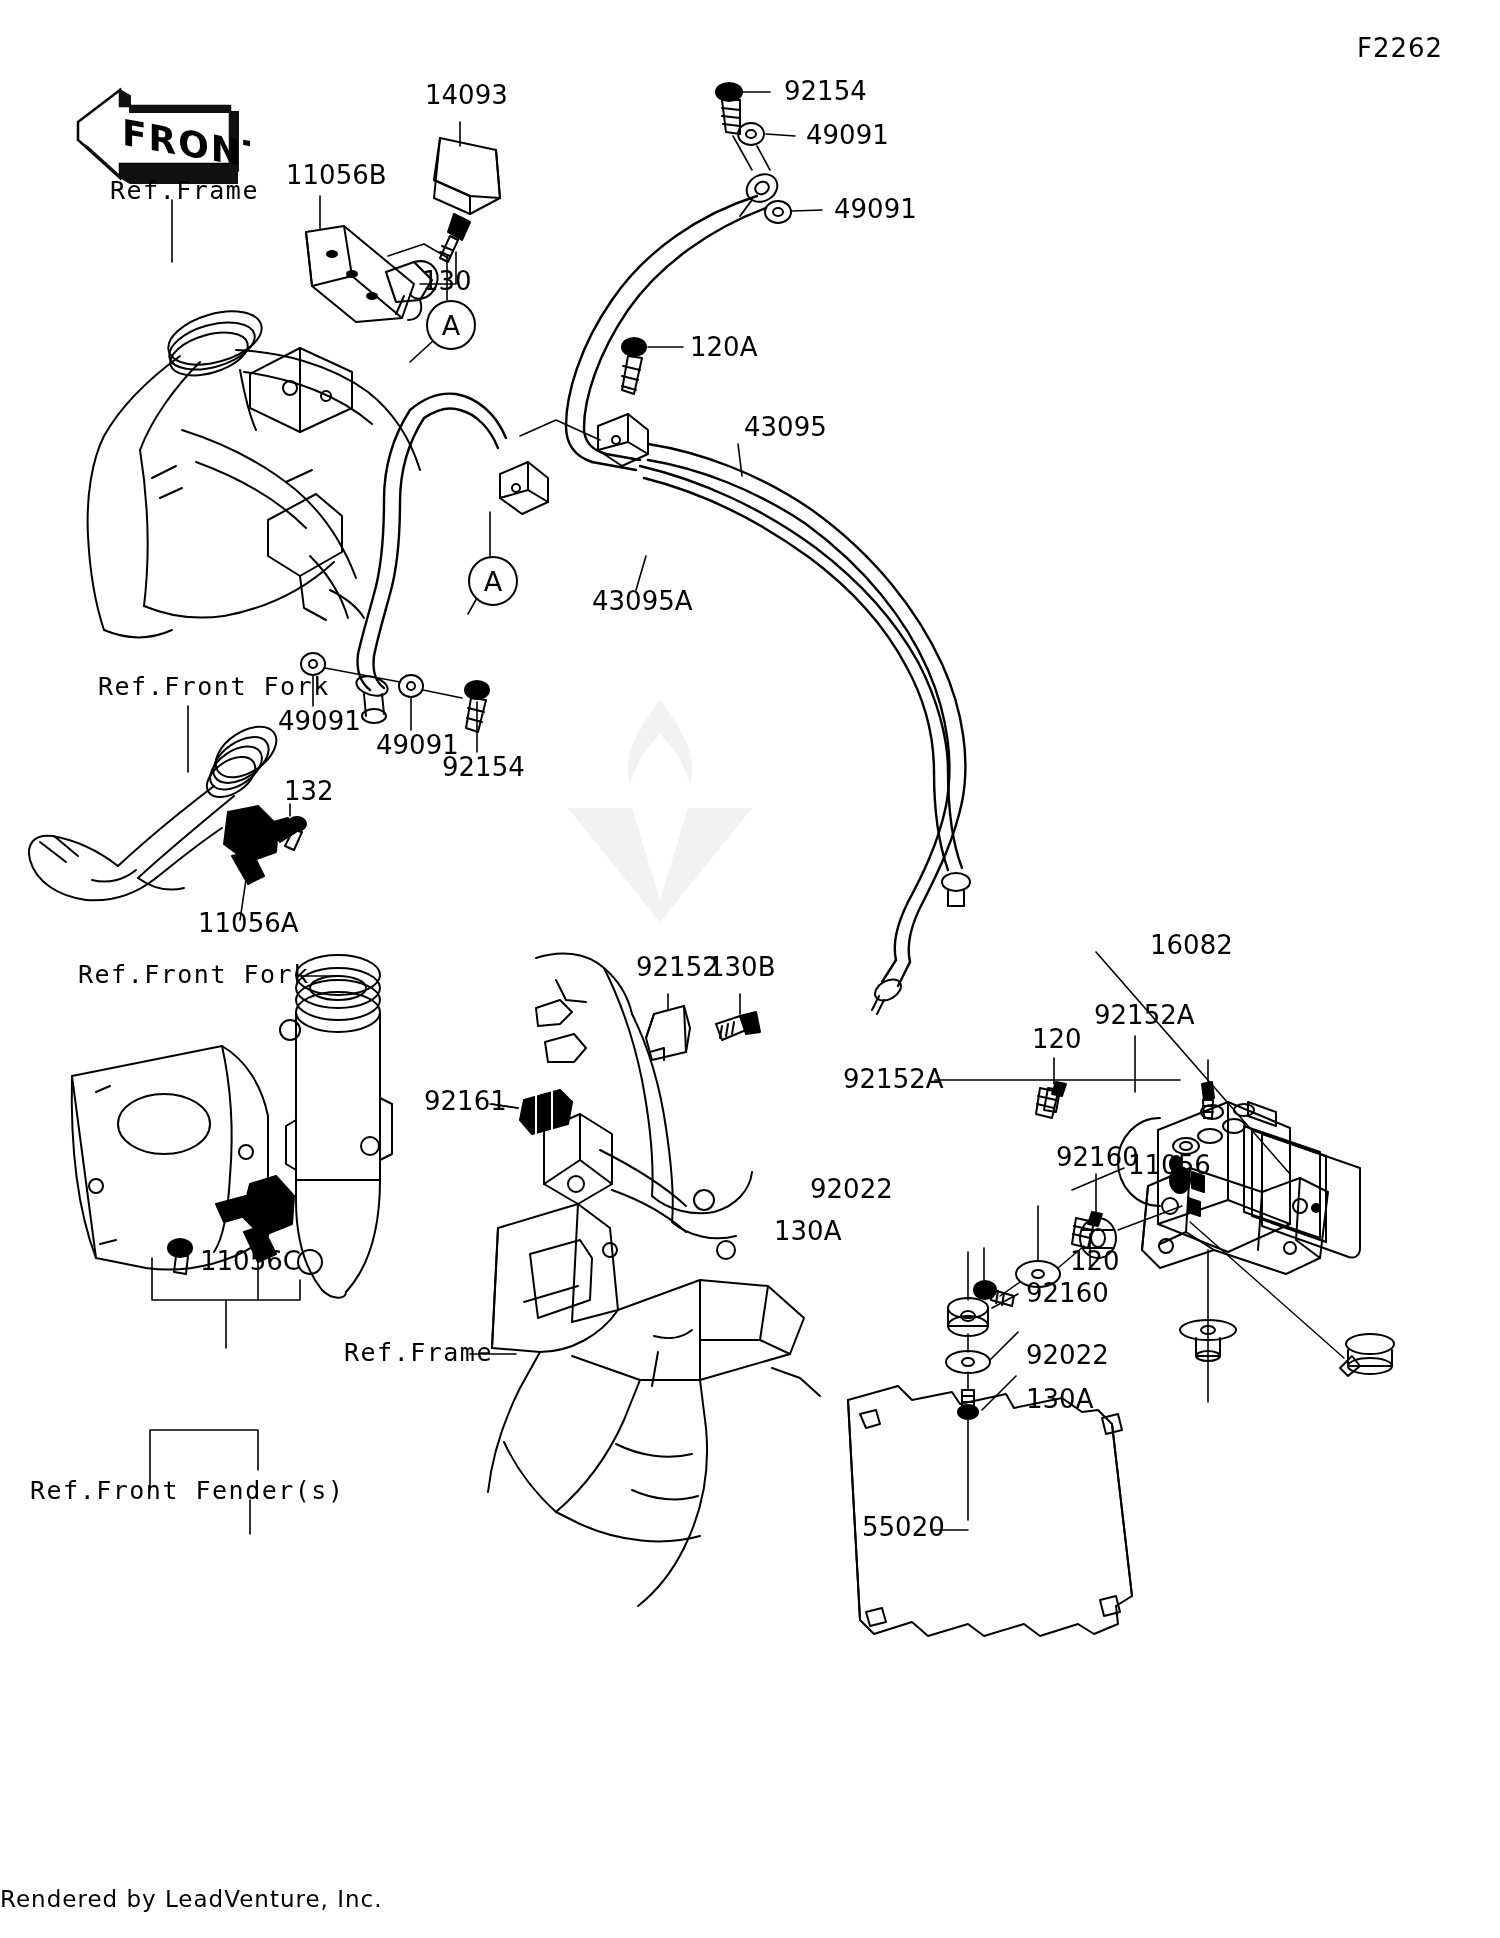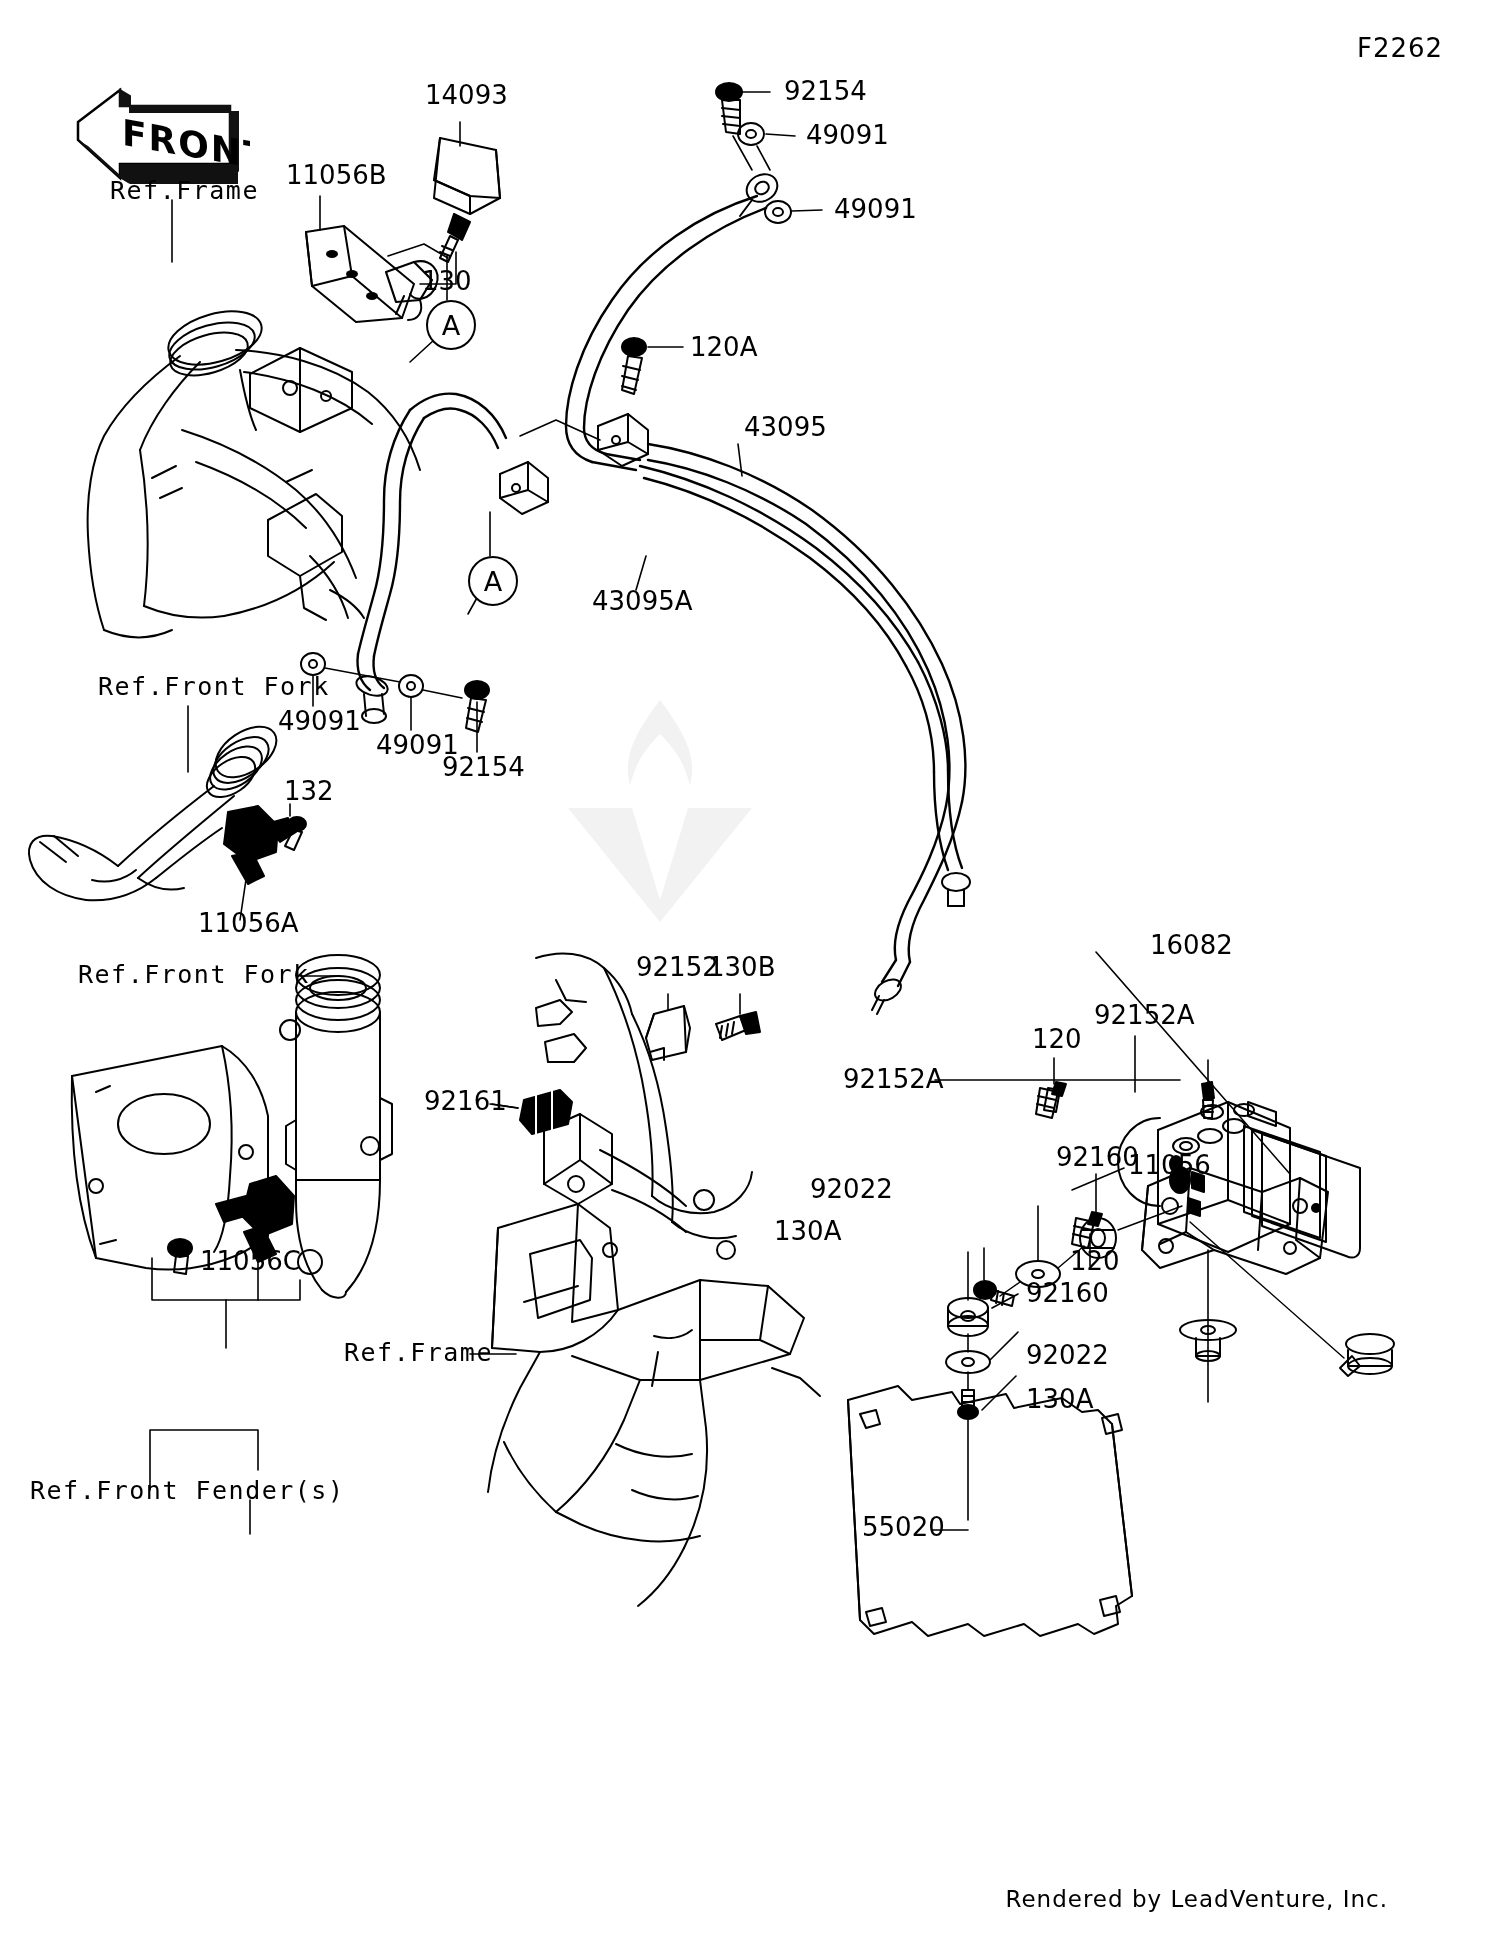--- a/index.html
+++ b/index.html
@@ -7,21 +7,21 @@
        font-family:"DejaVu Sans Mono","Liberation Mono",monospace;
        color:#000;overflow:hidden;}
   #sheet{position:absolute;inset:0;width:1500px;height:1938px;}
   svg.art{position:absolute;left:0;top:0;width:1500px;height:1938px;}
   .lbl{position:absolute;white-space:pre;font-size:26px;letter-spacing:1px;
        font-family:"DejaVu Sans","Liberation Sans",sans-serif;line-height:1;}
   .lbl.num{font-family:"DejaVu Sans","Liberation Sans",sans-serif;letter-spacing:0px;}
   .lbl.ref{font-family:"DejaVu Sans Mono","Liberation Mono",monospace;font-size:25px;letter-spacing:1.5px;}
   .code{position:absolute;font-size:26px;letter-spacing:1px;
         font-family:"DejaVu Sans","Liberation Sans",sans-serif;}
-  .foot{position:absolute;left:0;width:1388px;text-align:right;font-size:23px;
+  .foot{position:absolute;left:0;width:1388px;text-align:left;font-size:23px;
         font-family:"DejaVu Sans","Liberation Sans",sans-serif;letter-spacing:1px;}
   .wm{position:absolute;color:#f0f0f0;user-select:none;pointer-events:none;}
   .wm-txt{font-size:46px;letter-spacing:22px;font-family:"DejaVu Sans","Liberation Sans",sans-serif;color:#eeeeee;}
   .front-badge{position:absolute;left:60px;top:78px;width:190px;height:110px;}
   .callout{position:absolute;width:46px;height:46px;border:2.2px solid #000;border-radius:50%;
            display:flex;align-items:center;justify-content:center;font-size:27px;
            font-family:"DejaVu Sans","Liberation Sans",sans-serif;background:#fff;}
 </style>
 </head>
 <body>

